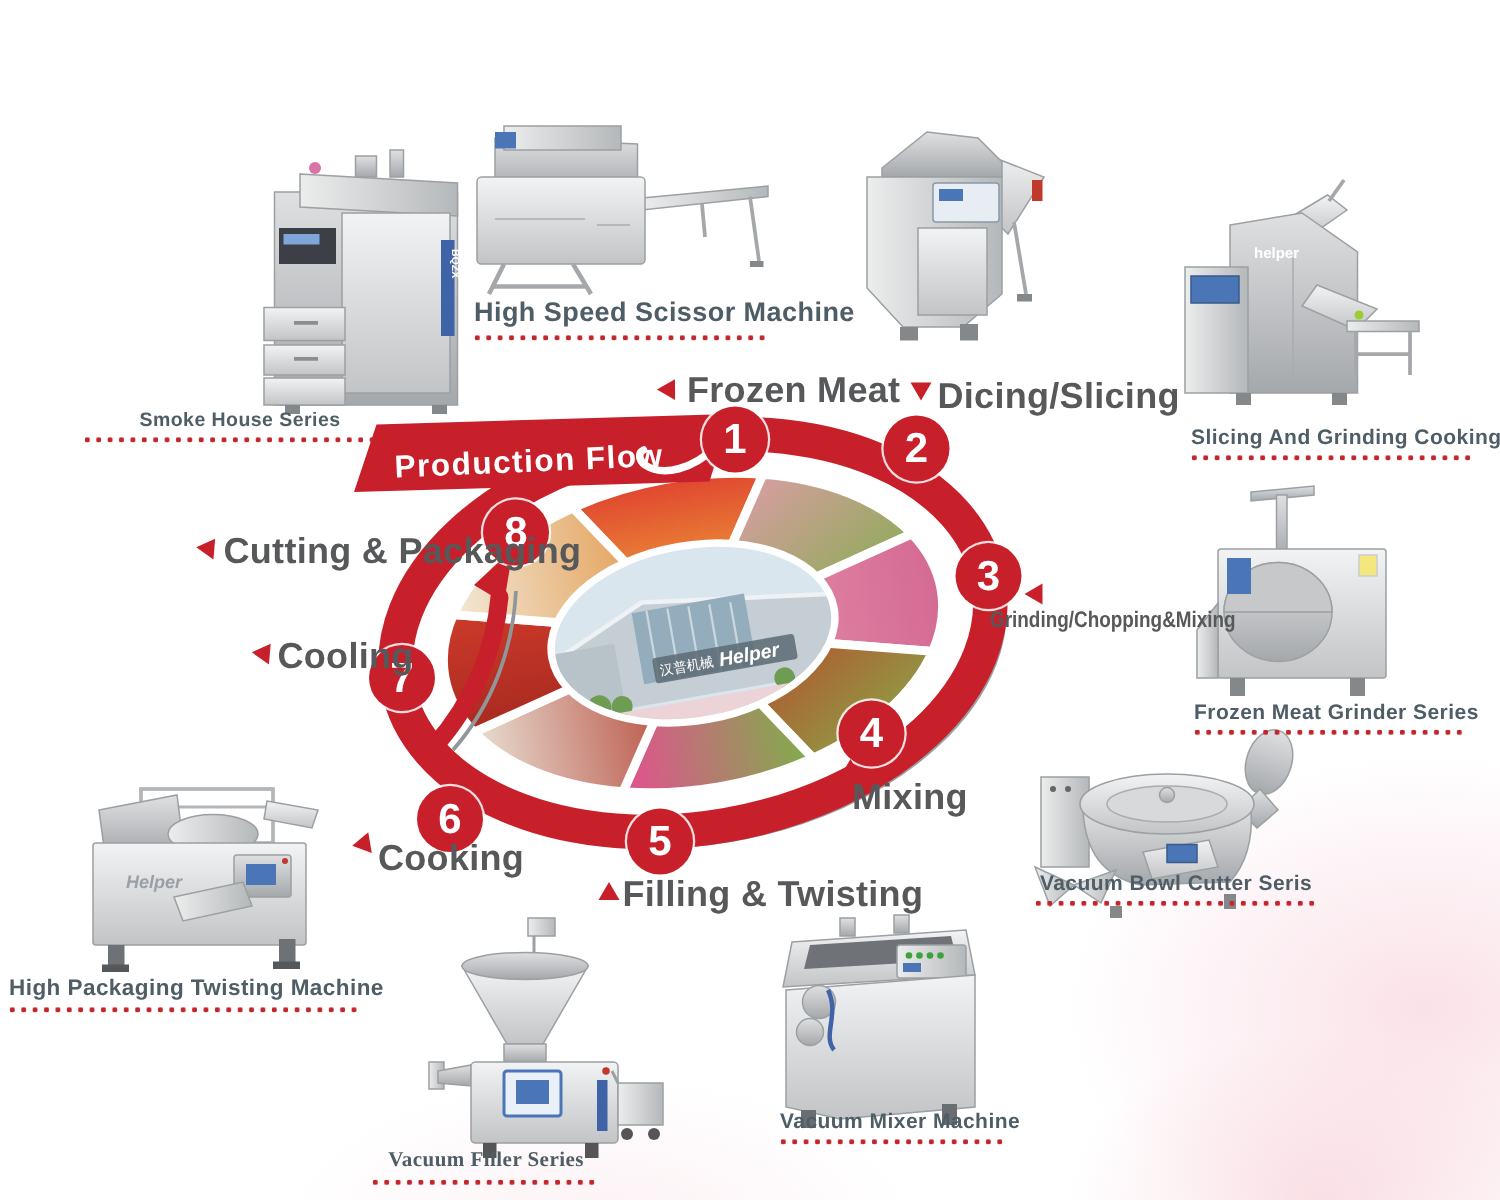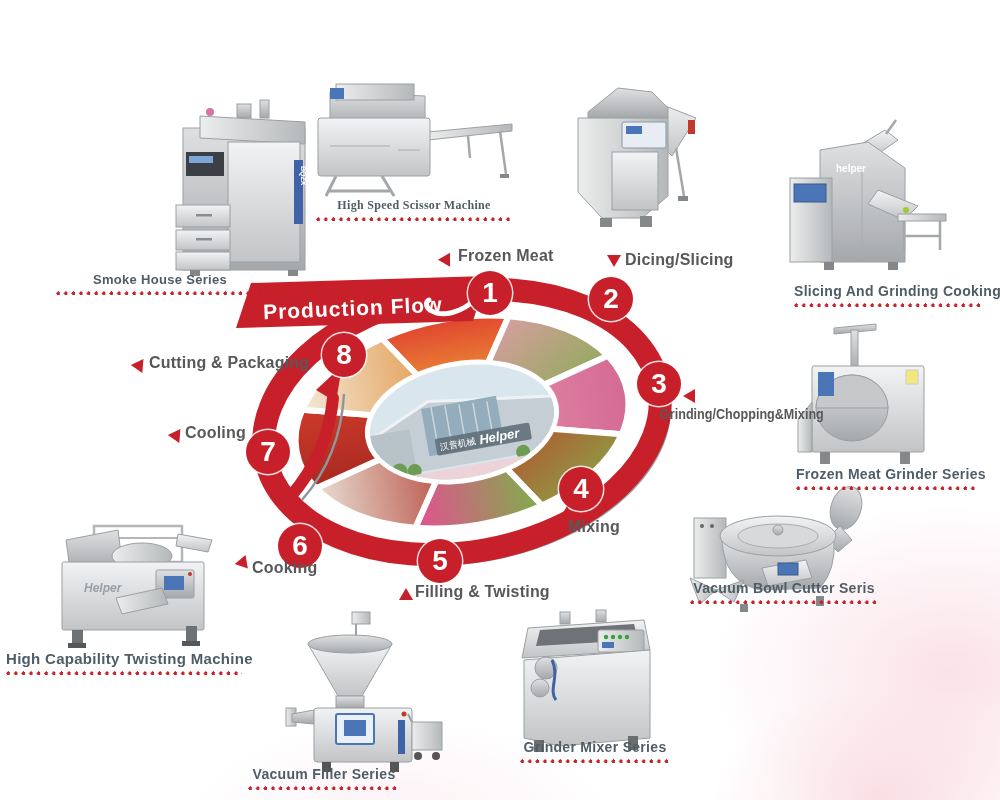--- a/index.html
+++ b/index.html
@@ -4,21 +4,21 @@
 <style>
   html,body{margin:0;padding:0;}
   body{font-family:"Liberation Sans", sans-serif;}
   #stage{position:relative;width:1000px;height:800px;overflow:hidden;
     background:
       radial-gradient(340px 240px at 95% 84%, rgba(247,206,217,.6), rgba(247,206,217,0) 70%),
       radial-gradient(240px 160px at 88% 100%, rgba(244,196,206,.5), rgba(244,196,206,0) 70%),
       radial-gradient(300px 140px at 40% 102%, rgba(248,222,228,.4), rgba(248,222,228,0) 70%),
       #ffffff;}
   #scene{position:absolute;left:0;top:0;}
-  .flow-label{position:absolute;font-weight:bold;font-size:16px;color:#57585a;white-space:nowrap;letter-spacing:.2px;}
+  .flow-label{position:absolute;font-weight:bold;font-size:24px;color:#57585a;white-space:nowrap;letter-spacing:.2px;}
   .flow-label.small{font-size:15px;transform:scaleX(.84);transform-origin:left center;letter-spacing:0;}
   .tri{position:absolute;width:0;height:0;border-left:7px solid transparent;border-right:7px solid transparent;border-bottom:12px solid #c8202a;}
   .m-label-wrap{position:absolute;text-align:center;}
   .m-label{font-weight:bold;font-size:14px;color:#4e5d66;letter-spacing:.3px;white-space:nowrap;display:block;}
   .dots{height:5px;margin-top:4px;background-image:radial-gradient(circle at 2.2px 2.2px,#c4242c 1.7px,rgba(0,0,0,0) 1.9px);background-size:7.6px 5px;background-repeat:repeat-x;}
   .num{position:absolute;width:44px;height:44px;border-radius:50%;background:#c8202a;color:#fff;
        font-weight:bold;font-size:28px;display:flex;align-items:center;justify-content:center;
        box-shadow:0 0 0 1.5px rgba(255,255,255,.85);}
   #banner-text{position:absolute;left:263px;top:291px;width:200px;height:34px;line-height:34px;
        color:#fff;font-weight:bold;font-size:21px;letter-spacing:1px;transform:rotate(-2.5deg);white-space:nowrap;}
@@ -308,41 +308,41 @@
   <div class="flow-label" style="left:185px;top:424px;">Cooling</div>
 
   <span class="tri" style="left:133px;top:358px;transform:rotate(35deg);"></span>
   <div class="flow-label" style="left:149px;top:354px;">Cutting &amp; Packaging</div>
 
   <div class="m-label-wrap" style="left:56px;top:272px;width:208px;">
     <span class="m-label" style="font-size:13px;">Smoke House Series</span>
     <div class="dots"></div>
   </div>
   <div class="m-label-wrap" style="left:316px;top:198px;width:196px;">
-    <span class="m-label" style="font-size:12px;font-family:Liberation Serif, serif;">High Speed Scissor Machine</span>
+    <span class="m-label" style="font-size:18px;">High Speed Scissor Machine</span>
     <div class="dots"></div>
   </div>
   <div class="m-label-wrap" style="left:794px;top:283px;width:190px;">
     <span class="m-label">Slicing And Grinding Cooking</span>
     <div class="dots"></div>
   </div>
   <div class="m-label-wrap" style="left:796px;top:466px;width:180px;">
     <span class="m-label">Frozen Meat Grinder Series</span>
     <div class="dots"></div>
   </div>
   <div class="m-label-wrap" style="left:690px;top:580px;width:188px;">
     <span class="m-label">Vacuum Bowl Cutter Seris</span>
     <div class="dots"></div>
   </div>
   <div class="m-label-wrap" style="left:520px;top:739px;width:150px;">
-    <span class="m-label">Grinder Mixer Series</span>
-    <div class="dots"></div>
-  </div>
-  <div class="m-label-wrap" style="left:248px;top:766px;width:152px;">
+    <span class="m-label">Vacuum Mixer Machine</span>
+    <div class="dots"></div>
+  </div>
+  <div class="m-label-wrap" style="left:248px;top:766px;width:152px;font-family:Liberation Serif, serif;">
     <span class="m-label">Vacuum Filler Series</span>
     <div class="dots"></div>
   </div>
   <div class="m-label-wrap" style="left:6px;top:650px;width:236px;">
-    <span class="m-label" style="font-size:15px;">High Capability Twisting Machine</span>
+    <span class="m-label" style="font-size:15px;">High Packaging Twisting Machine</span>
     <div class="dots"></div>
   </div>
 
 </div>
 
 </body></html>

